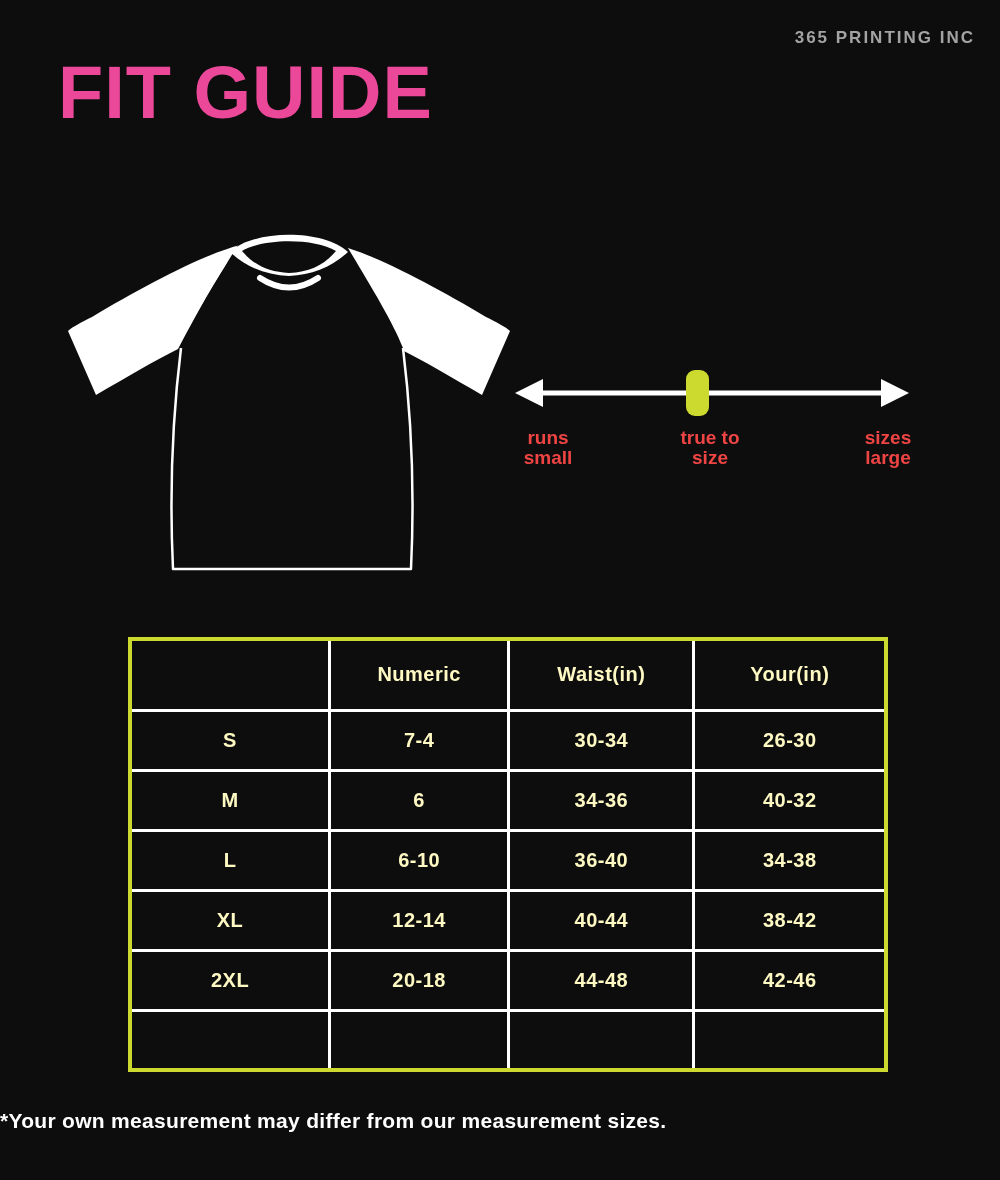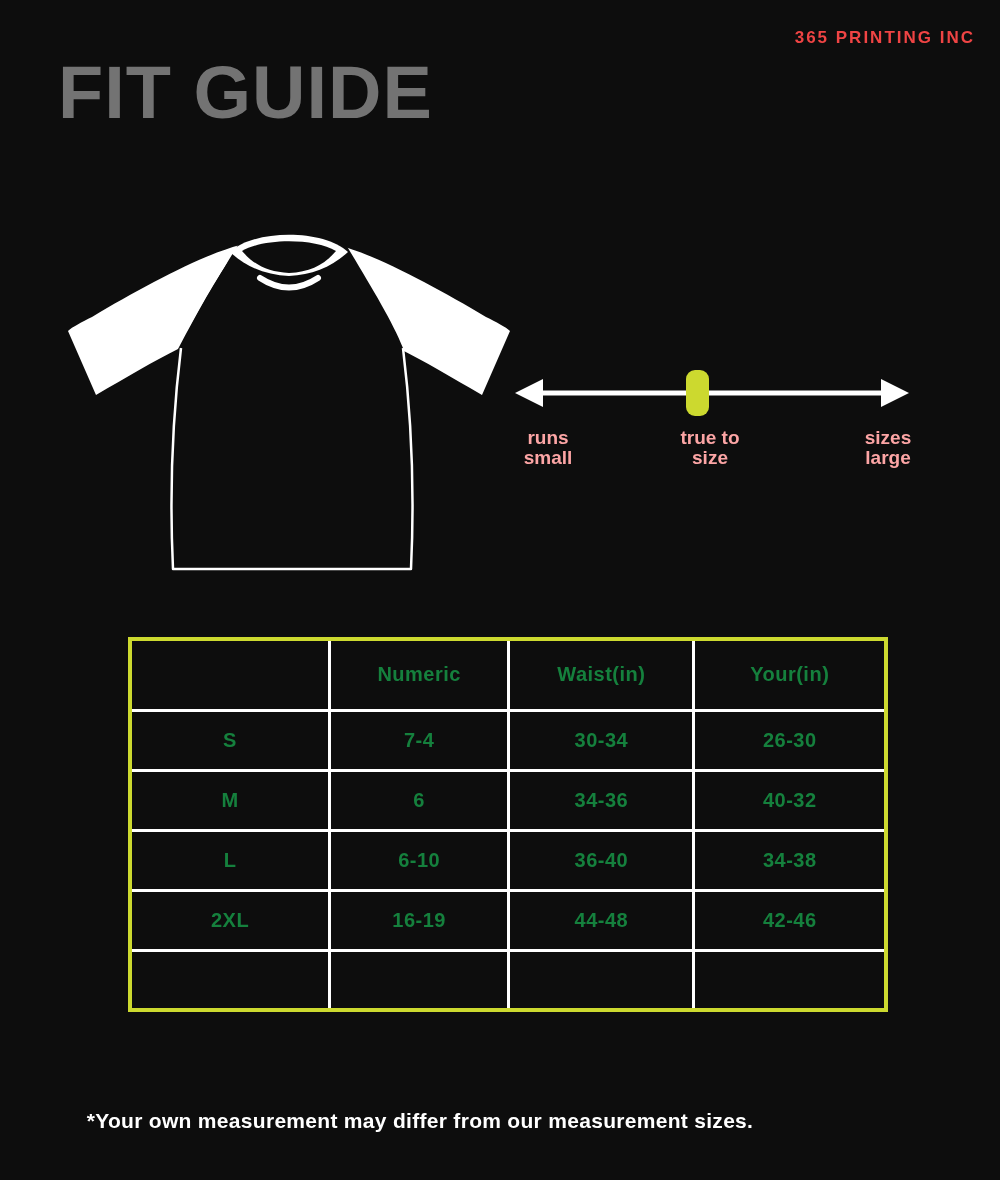--- a/index.html
+++ b/index.html
@@ -15,31 +15,31 @@
     color: #fff;
   }
 
   .brand {
     position: absolute;
     top: 28px;
     right: 25px;
     font-size: 17px;
     font-weight: bold;
     letter-spacing: 2px;
-    color: #ef4444;
+    color: #a3a3a3;
   }
 
   .title {
     position: absolute;
     top: 56px;
     left: 58px;
     font-size: 74px;
     font-weight: bold;
     letter-spacing: 1px;
-    color: #737373;
+    color: #ec4899;
     line-height: 1;
   }
 
   .subtitle {
     position: absolute;
     top: 139px;
     left: 60px;
     font-size: 28px;
     font-weight: bold;
     letter-spacing: 0.5px;
@@ -64,53 +64,52 @@
   }
   .fit-scale svg { display: block; }
   .fit-label {
     position: absolute;
     top: 62px;
     width: 90px;
     text-align: center;
     font-size: 19px;
     font-weight: bold;
     line-height: 20px;
-    color: #fca5a5;
+    color: #ef4444;
   }
   .fit-label.left   { left: -10px; }
   .fit-label.center { left: 152px; }
   .fit-label.right  { left: 330px; }
 
   table.size-table {
     position: absolute;
     top: 637px;
     left: 128px;
     width: 760px;
     border-collapse: collapse;
     table-layout: fixed;
     border: 4px solid #ccd92f;
   }
   .size-table td {
     border: 3px solid #ffffff;
     text-align: center;
     vertical-align: middle;
-    color: #15803d;
+    color: #fef9c3;
     font-weight: bold;
   }
   .size-table tr.head td { height: 71px; font-size: 20px; letter-spacing: 0.5px; }
   .size-table tr.data td { height: 60px; font-size: 20px; letter-spacing: 0.5px; }
   .size-table td.size-col { font-size: 31px; letter-spacing: 1px; }
   .size-table tr.empty td { height: 60px; }
 
   .footnote {
     position: absolute;
     top: 1109px;
     left: 0;
     width: 840px;
-    text-align: center;
     font-size: 21px;
     font-weight: bold;
     letter-spacing: 0.3px;
     color: #fff;
   }
 </style>
 </head>
 <body>
 
 <div class="page">
@@ -199,22 +198,28 @@
       <td>34-36</td>
       <td>40-32</td>
     </tr>
     <tr class="data">
       <td class="size-col">L</td>
       <td>6-10</td>
       <td>36-40</td>
       <td>34-38</td>
     </tr>
     <tr class="data">
+      <td class="size-col">XL</td>
+      <td>12-14</td>
+      <td>40-44</td>
+      <td>38-42</td>
+    </tr>
+    <tr class="data">
       <td class="size-col">2XL</td>
-      <td>16-19</td>
+      <td>20-18</td>
       <td>44-48</td>
       <td>42-46</td>
     </tr>
     <tr class="data empty">
       <td class="size-col"></td>
       <td></td>
       <td></td>
       <td></td>
     </tr>
   </tbody>

